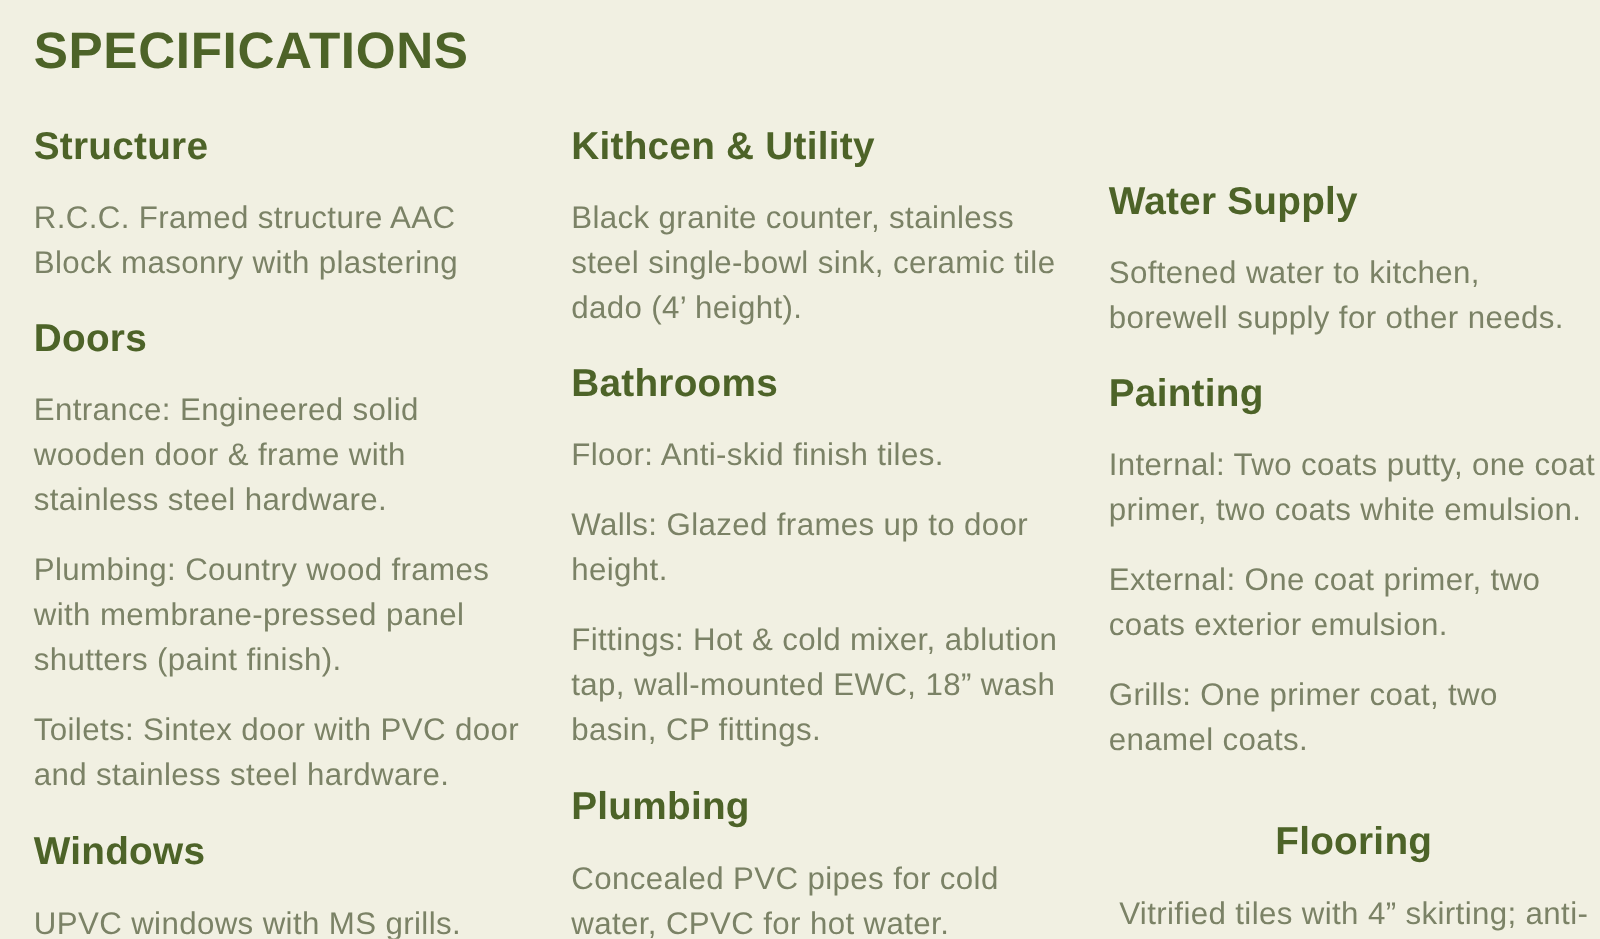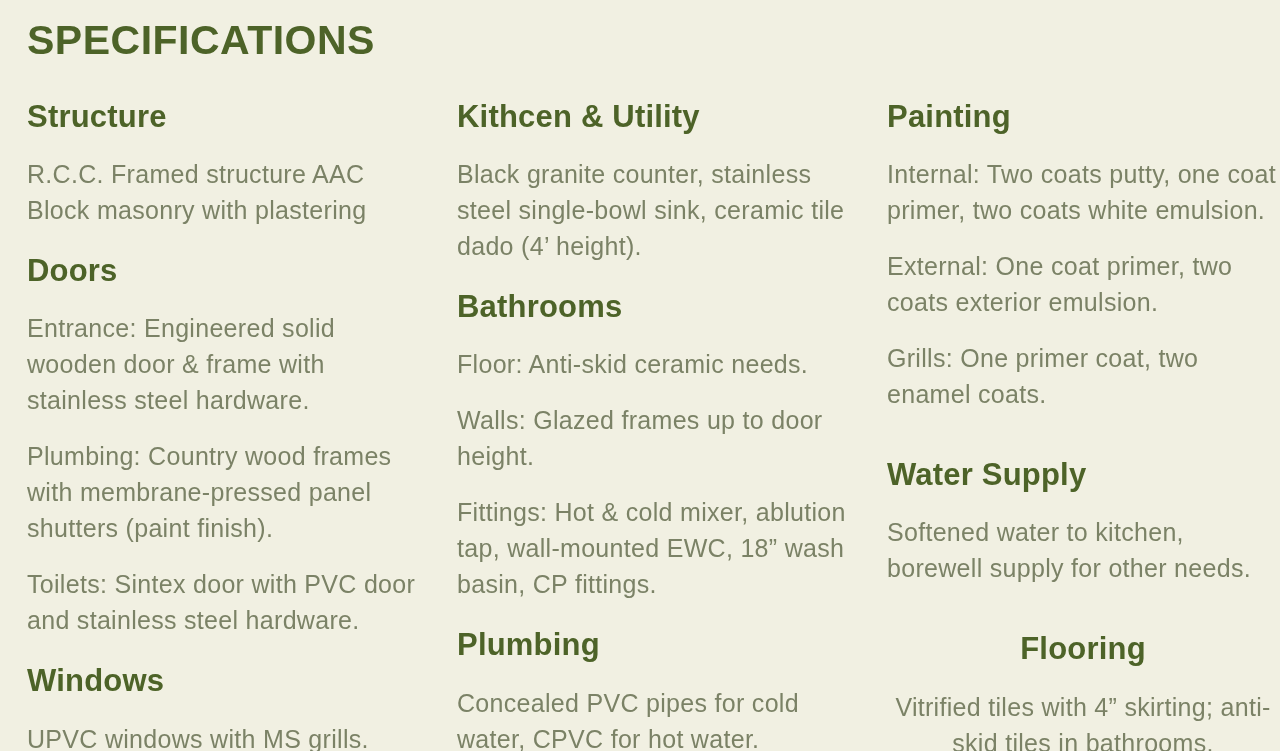--- a/index.html
+++ b/index.html
@@ -87,47 +87,47 @@
   <section class="section">
     <h2 class="section-heading">Kithcen &amp; Utility</h2>
     <div class="section-body">
             <p class="line">Black granite counter, stainless steel single-bowl sink, ceramic tile dado (4’ height).</p>
           </div>
   </section>
 
   <section class="section">
     <h2 class="section-heading">Bathrooms</h2>
     <div class="section-body">
-            <p class="line">Floor: Anti-skid ceramic needs.</p>
+            <p class="line">Floor: Anti-skid finish tiles.</p>
             <p class="line">Walls: Glazed frames up to door height.</p>
             <p class="line">Fittings: Hot &amp; cold mixer, ablution tap, wall-mounted EWC, 18” wash basin, CP fittings.</p>
           </div>
   </section>
 
   <section class="section">
     <h2 class="section-heading">Plumbing</h2>
     <div class="section-body">
             <p class="line">Concealed PVC pipes for cold water, CPVC for hot water.</p>
           </div>
   </section>
 </div>
       <div class="column">
+  <section class="section" style="margin-top: 44px;">
+    <h2 class="section-heading">Water Supply</h2>
+    <div class="section-body">
+            <p class="line">Softened water to kitchen, borewell supply for other needs.</p>
+          </div>
+  </section>
+
   <section class="section">
     <h2 class="section-heading">Painting</h2>
     <div class="section-body">
             <p class="line">Internal: Two coats putty, one coat primer, two coats white emulsion.</p>
             <p class="line">External: One coat primer, two coats exterior emulsion.</p>
             <p class="line">Grills: One primer coat, two enamel coats.</p>
-          </div>
-  </section>
-
-  <section class="section" style="margin-top: 44px;">
-    <h2 class="section-heading">Water Supply</h2>
-    <div class="section-body">
-            <p class="line">Softened water to kitchen, borewell supply for other needs.</p>
           </div>
   </section>
 
   <section class="section" style="margin-top: 44px; text-align: center;">
     <h2 class="section-heading">Flooring</h2>
     <div class="section-body">
             <p class="line">Vitrified tiles with 4” skirting; anti-skid tiles in bathrooms.</p>
           </div>
   </section>
 </div>

